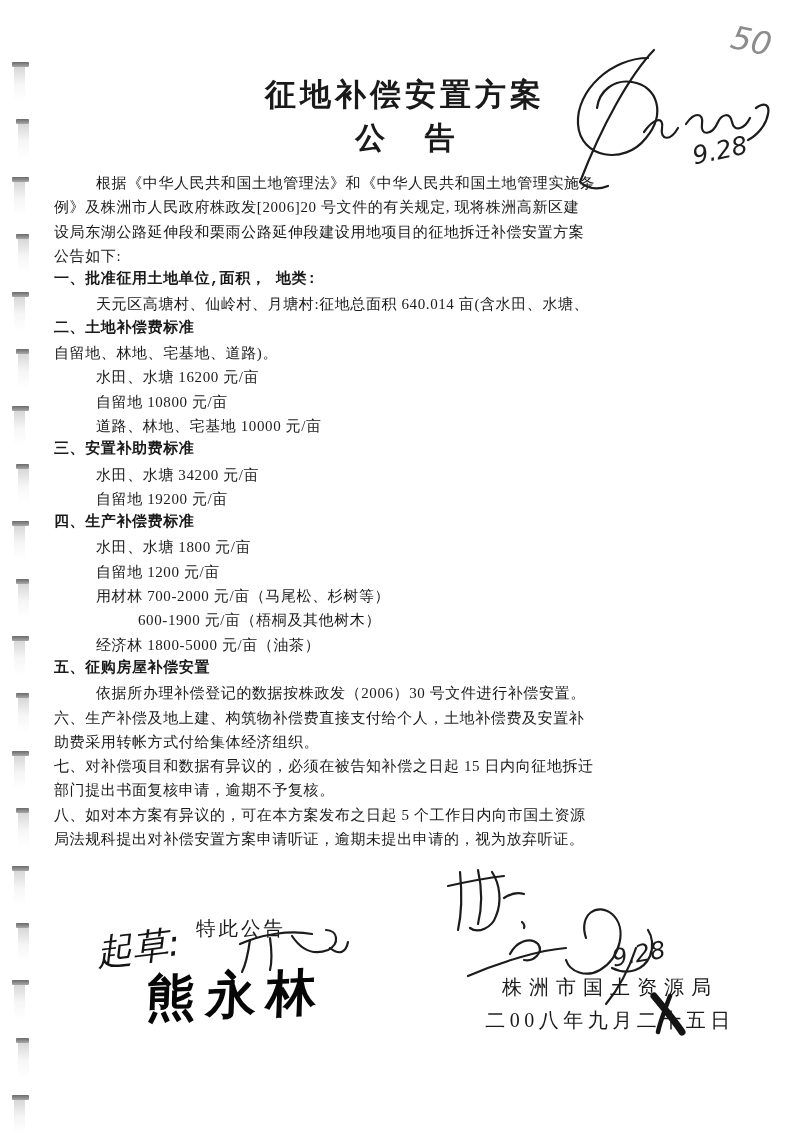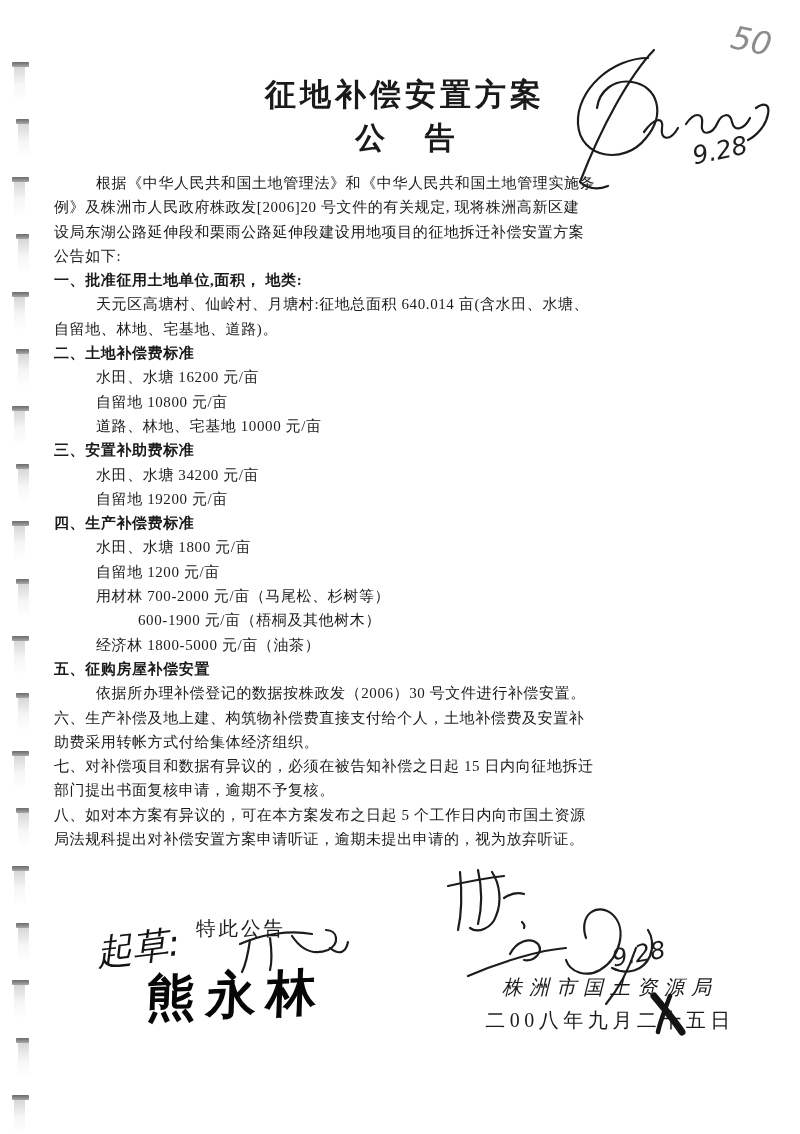--- a/index.html
+++ b/index.html
@@ -14,27 +14,27 @@
         background:linear-gradient(to bottom,rgba(150,150,150,.38),rgba(190,190,190,.14),rgba(220,220,220,0));}
 
   .title{position:absolute;top:74px;left:0;width:810px;margin:0;text-align:center;
          font-size:31px;font-weight:700;letter-spacing:4px;}
   .subtitle{position:absolute;top:118px;left:0;width:810px;margin:0;text-align:center;
          font-size:30px;font-weight:700;letter-spacing:16px;text-indent:16px;}
 
   .bodytext{position:absolute;top:171px;left:54px;width:700px;
             font-size:15px;line-height:24.3px;letter-spacing:.6px;white-space:nowrap;}
   .ln{min-height:24.3px;}
-  .bold{font-weight:700;}
+  .bold{font-weight:700;font-family:Liberation Mono, monospace;}
   .ind{padding-left:42px;}
   .deep{padding-left:84px;}
 
   .closing{position:absolute;left:196px;top:899px;font-size:19.5px;letter-spacing:3px;margin-top:16px;}
   .agency-block{position:absolute;left:452px;top:974px;width:316px;text-align:center;}
-  .agency{font-size:20px;letter-spacing:7px;font-style:italic;}
+  .agency{font-size:20px;letter-spacing:7px;}
   .date{font-size:20px;letter-spacing:4.5px;margin-top:6px;}
 
   
   .hw{position:absolute;font-family:"DejaVu Sans",sans-serif;pointer-events:none;}
   .hw-50{left:731px;top:22px;font-size:32px;color:#8c8c8c;transform:rotate(12deg);font-style:italic;}
   .hw-928-top{left:692px;top:136px;font-size:25px;color:#1f1f1f;transform:rotate(-12deg);font-style:italic;}
   .hw-928-mid{left:612px;top:940px;font-size:24px;color:#1c1c1c;transform:rotate(-10deg);font-style:italic;}
   .hw-draft{left:96px;top:924px;font-size:36px;color:#141414;transform:rotate(-7deg);font-style:italic;}
   .hw-xiong{left:146px;top:962px;font-size:50px;font-weight:800;color:#070707;
             letter-spacing:10px;transform:rotate(-2deg) skewX(-4deg);}
@@ -75,23 +75,23 @@
   <h2 class="subtitle">公 告</h2>
 
   <div class="bodytext">
     <div class="ln ind">根据《中华人民共和国土地管理法》和《中华人民共和国土地管理实施条</div>
     <div class="ln">例》及株洲市人民政府株政发[2006]20 号文件的有关规定, 现将株洲高新区建</div>
     <div class="ln">设局东湖公路延伸段和栗雨公路延伸段建设用地项目的征地拆迁补偿安置方案</div>
     <div class="ln">公告如下:</div>
 
     <div class="ln bold">一、批准征用土地单位,面积， 地类:</div>
     <div class="ln ind">天元区高塘村、仙岭村、月塘村:征地总面积 640.014 亩(含水田、水塘、</div>
+    <div class="ln bold">二、土地补偿费标准</div>
+
     <div class="ln">自留地、林地、宅基地、道路)。</div>
-
-    <div class="ln bold">二、土地补偿费标准</div>
     <div class="ln ind">水田、水塘 16200 元/亩</div>
     <div class="ln ind">自留地 10800 元/亩</div>
     <div class="ln ind">道路、林地、宅基地 10000 元/亩</div>
 
     <div class="ln bold">三、安置补助费标准</div>
     <div class="ln ind">水田、水塘 34200 元/亩</div>
     <div class="ln ind">自留地 19200 元/亩</div>
 
     <div class="ln bold">四、生产补偿费标准</div>
     <div class="ln ind">水田、水塘 1800 元/亩</div>

